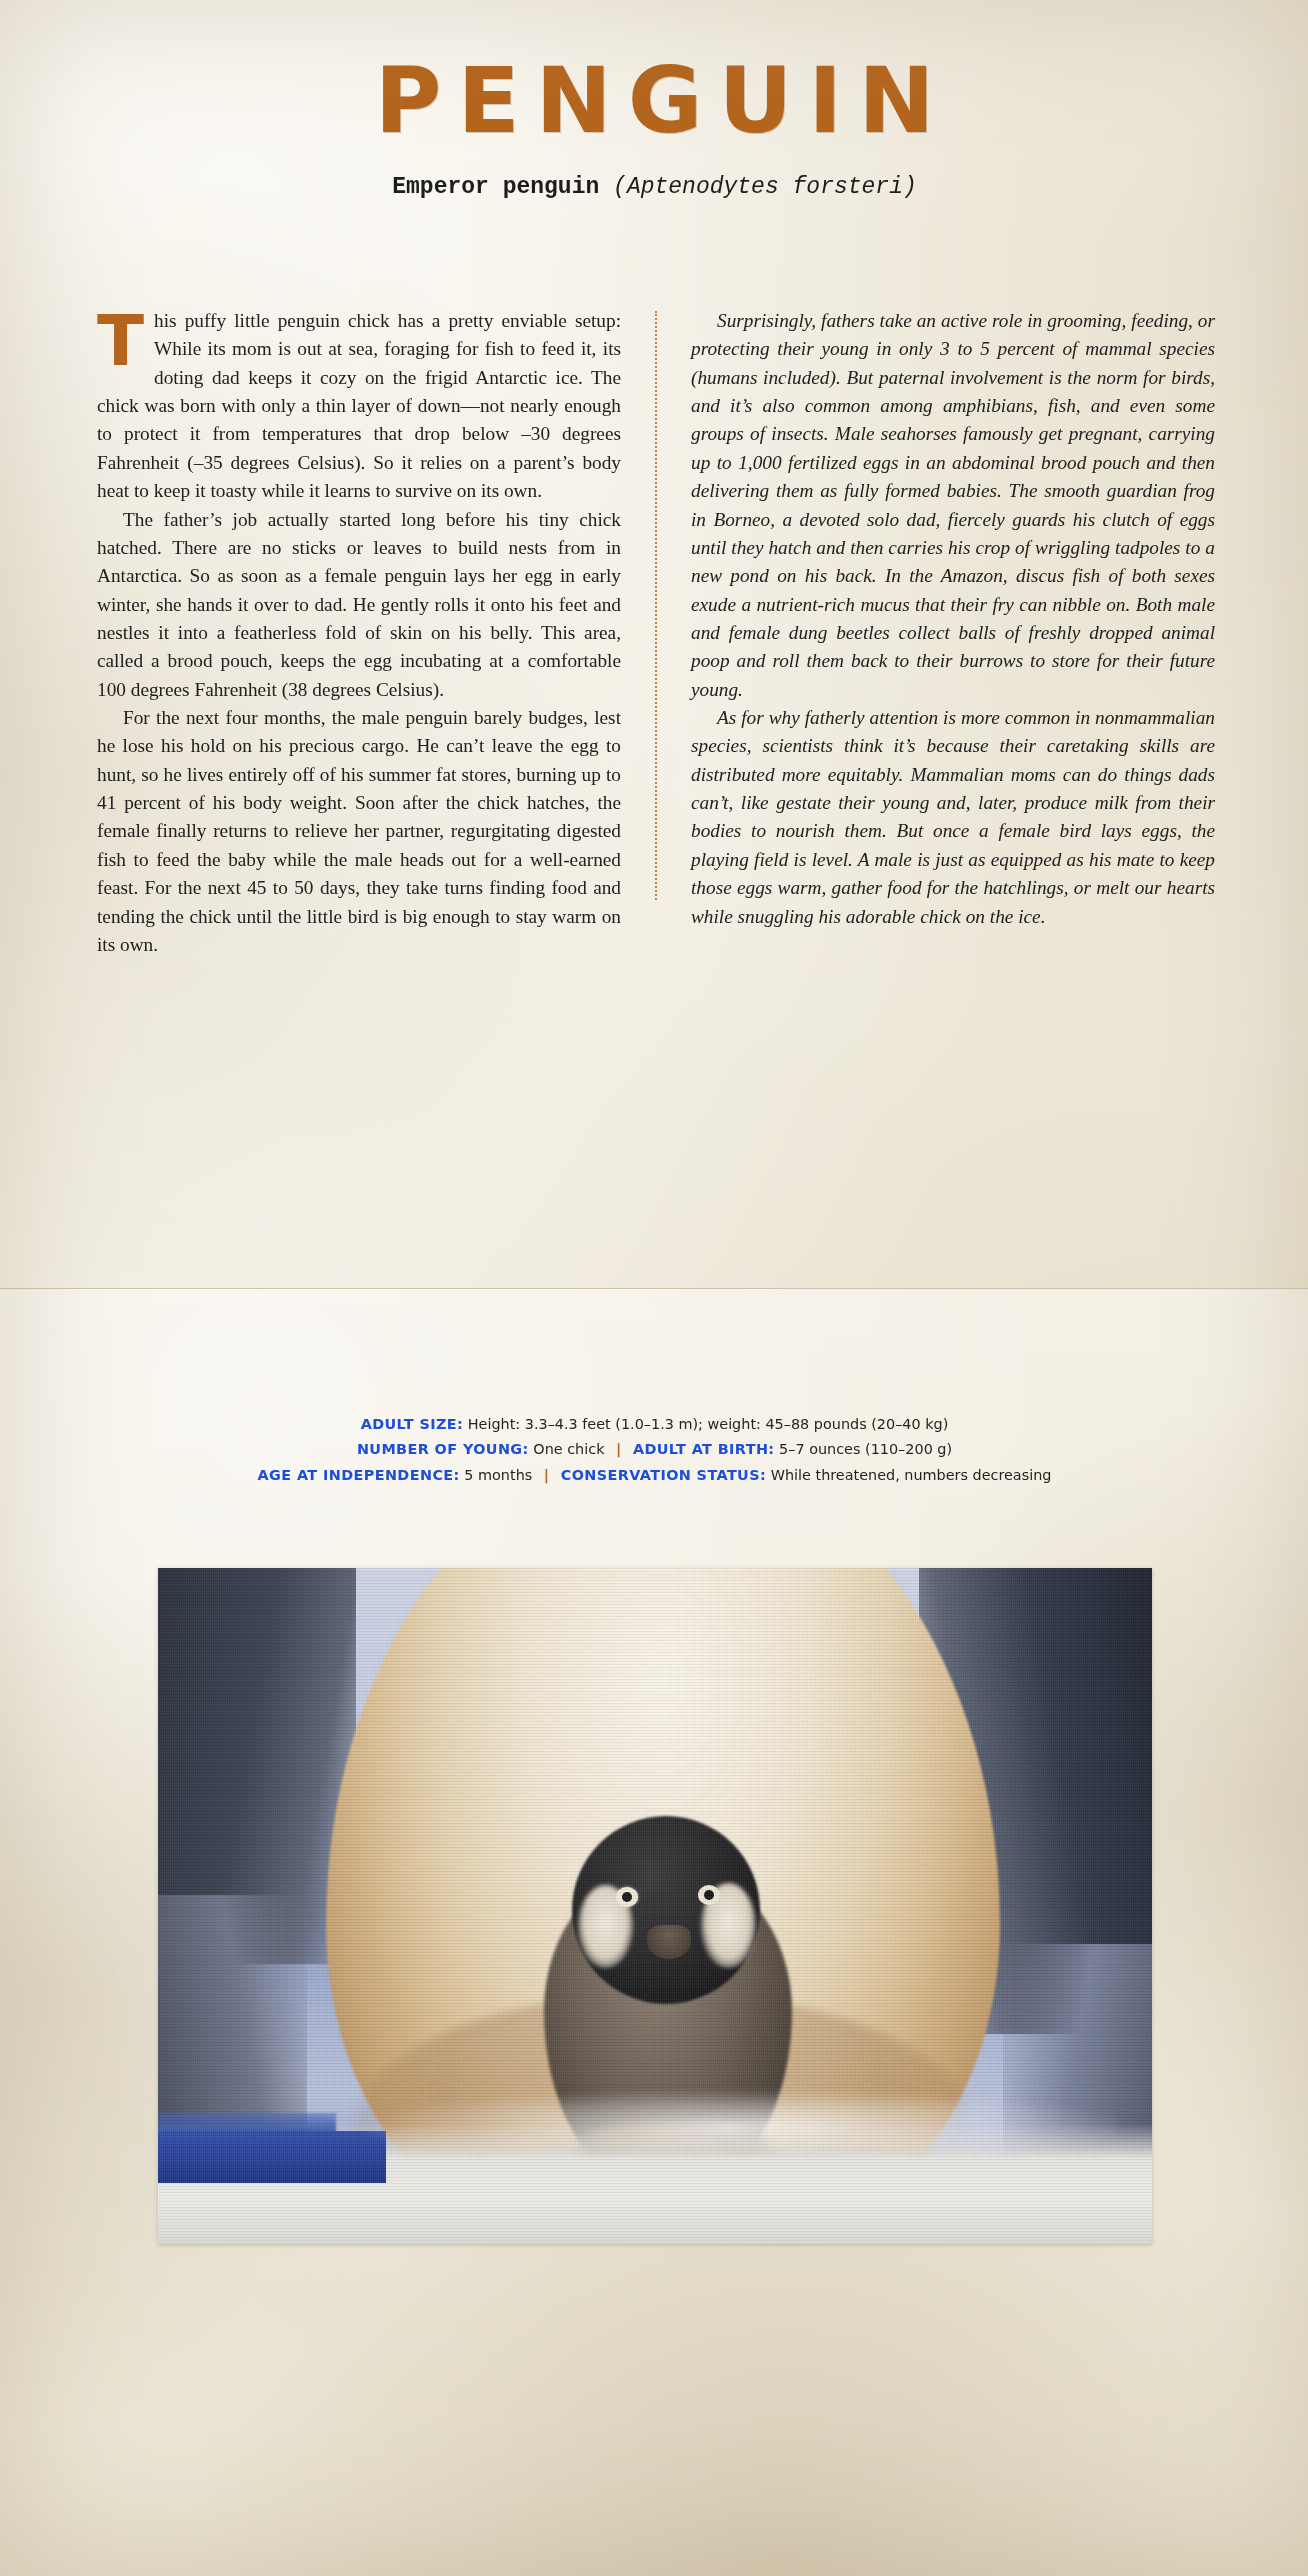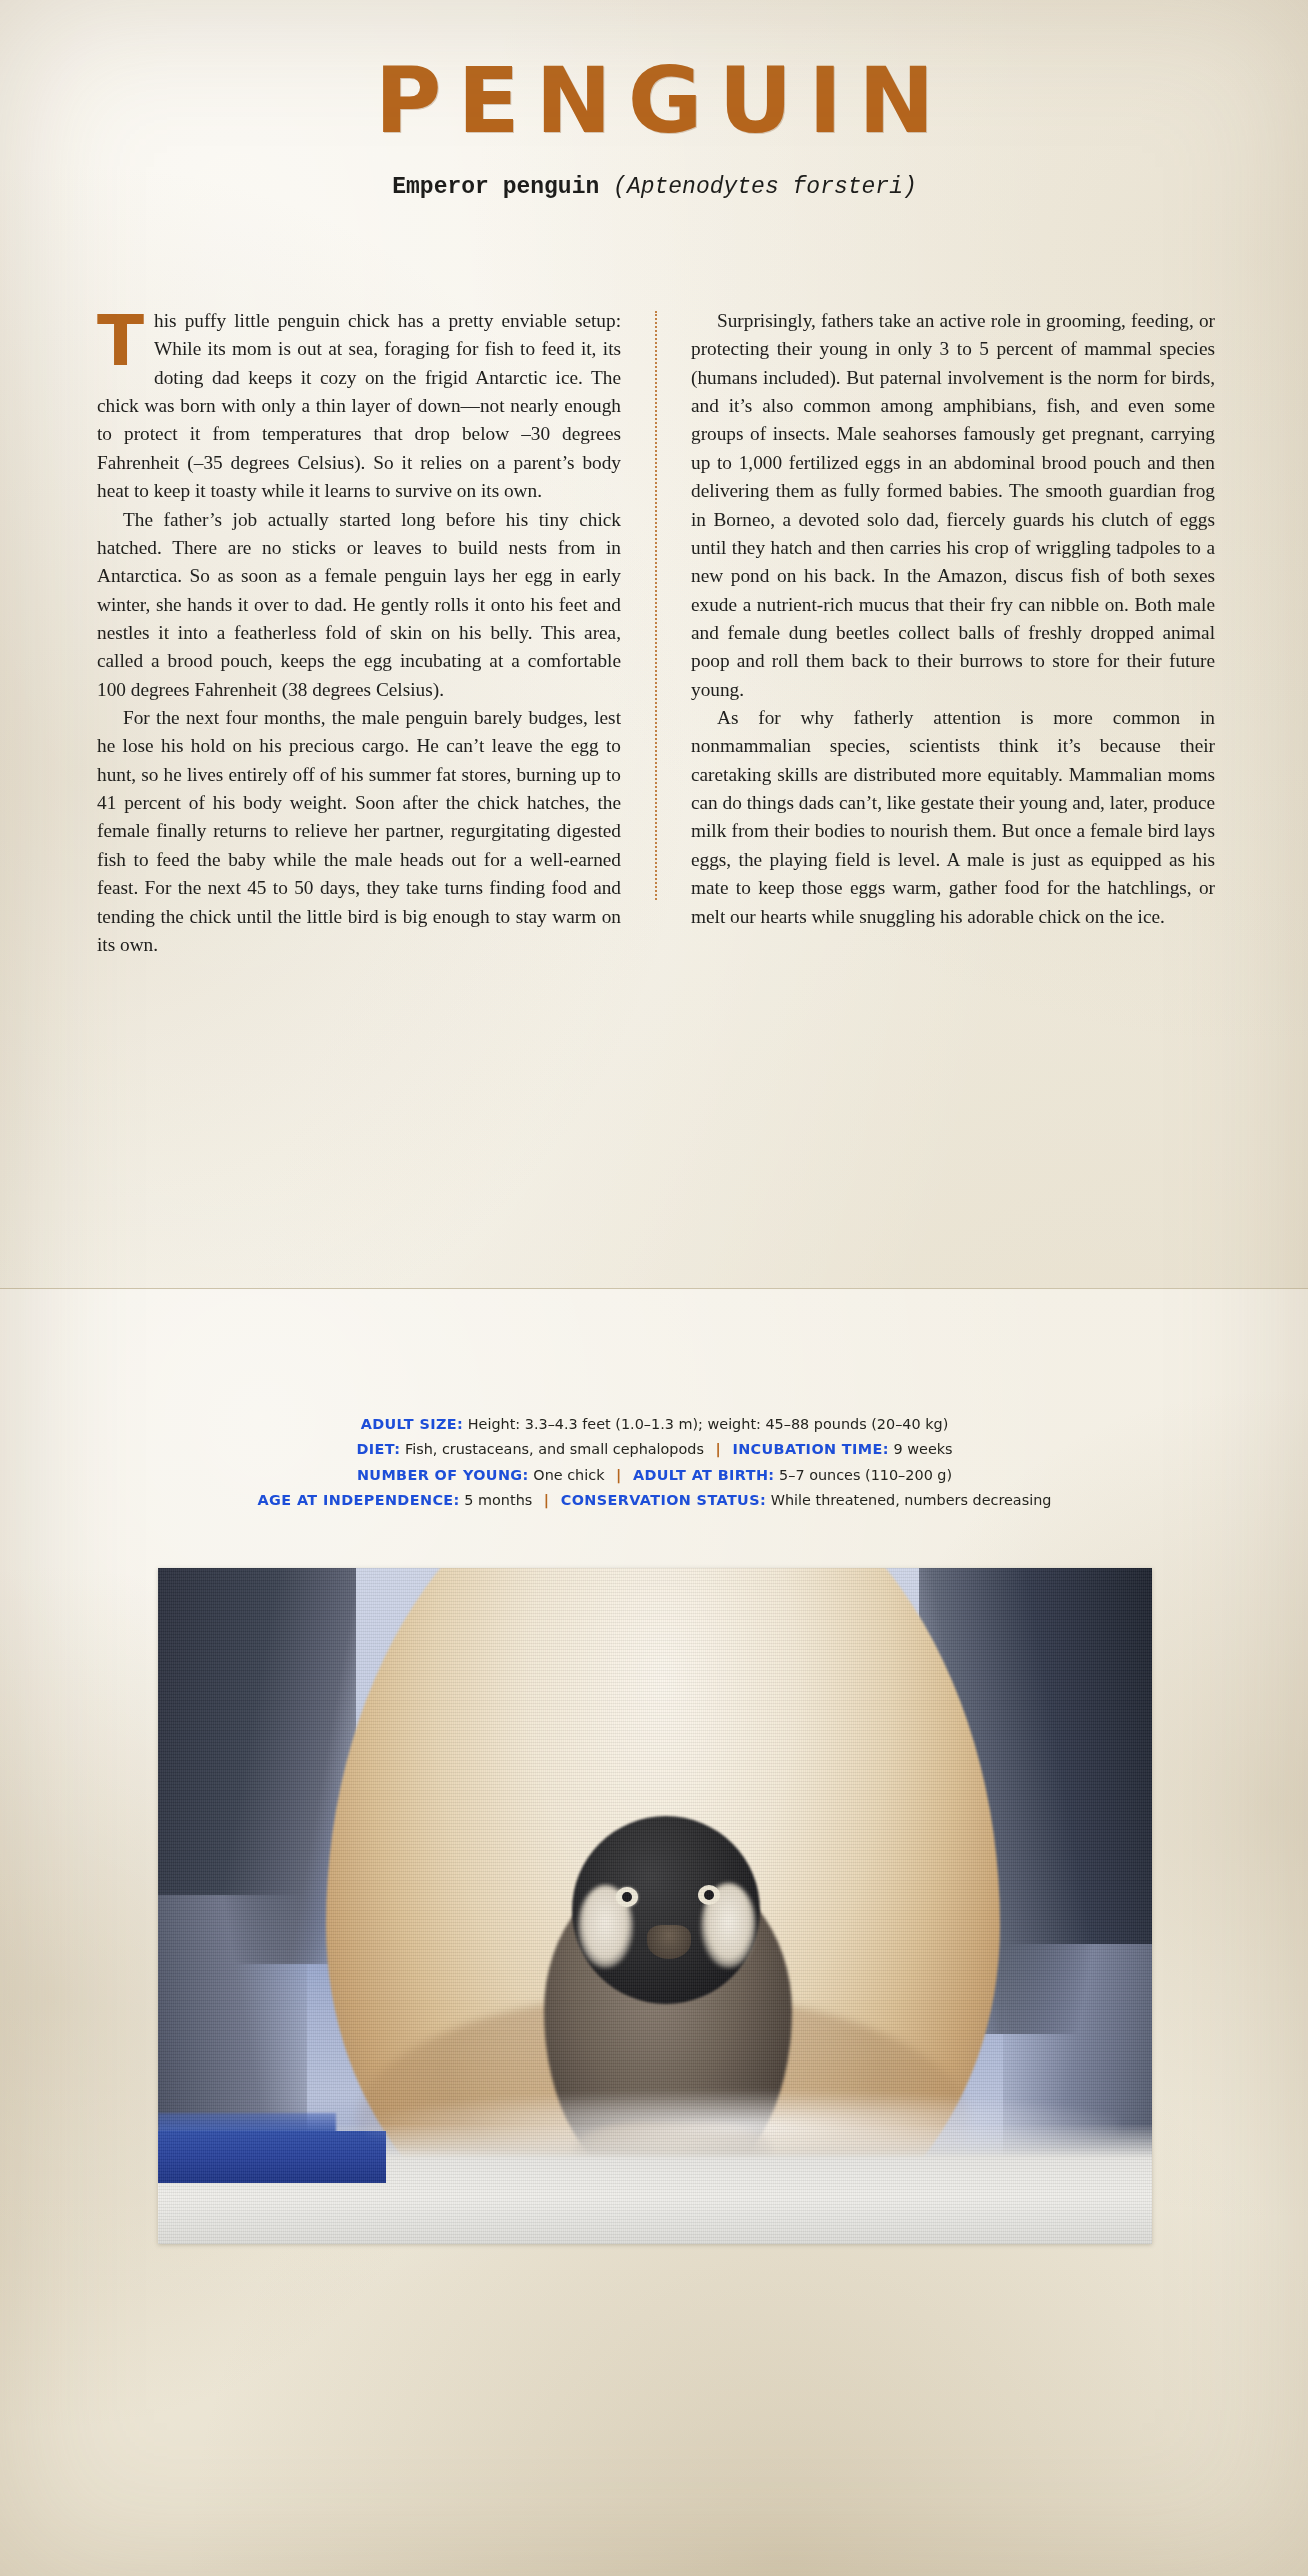--- a/index.html
+++ b/index.html
@@ -88,21 +88,21 @@
   }
   .col {
     width: 538px;
     font-size: 19.3px;
     line-height: 1.47;
     text-align: justify;
     hyphens: auto;
     -webkit-hyphens: auto;
   }
   .col.left { padding-right: 34px; }
-  .col.right { padding-left: 34px; }
+  .col.right { padding-left: 34px; font-style: italic; }
   .divider {
     width: 0;
     border-left: 2px dotted #b5651d;
     opacity: 0.8;
     margin: 4px 0 59px 0;
   }
   .col p { margin: 0 0 0 0; text-indent: 26px; }
   .col p.first { text-indent: 0; }
   .dropcap {
     float: left;
@@ -387,27 +387,20 @@
     </div>
 
   </div>
 
   <div class="lower-panel"></div>
 
   <div class="facts">
     <div class="fact-line">
       <span class="lbl">ADULT SIZE:</span>
       <span>Height: 3.3–4.3 feet (1.0–1.3 m); weight: 45–88 pounds (20–40 kg)</span>
-    </div>
-    <div class="fact-line">
-      <span class="lbl">DIET:</span>
-      <span>Fish, crustaceans, and small cephalopods</span>
-      <span class="sep">|</span>
-      <span class="lbl">INCUBATION TIME:</span>
-      <span>9 weeks</span>
     </div>
     <div class="fact-line">
       <span class="lbl">NUMBER OF YOUNG:</span>
       <span>One chick</span>
       <span class="sep">|</span>
       <span class="lbl">ADULT AT BIRTH:</span>
       <span>5–7 ounces (110–200 g)</span>
     </div>
     <div class="fact-line">
       <span class="lbl">AGE AT INDEPENDENCE:</span>

